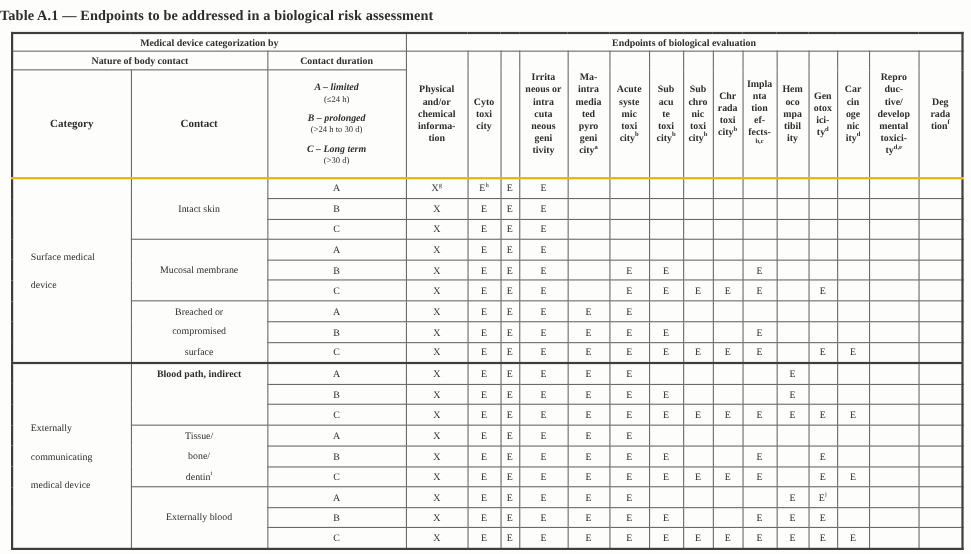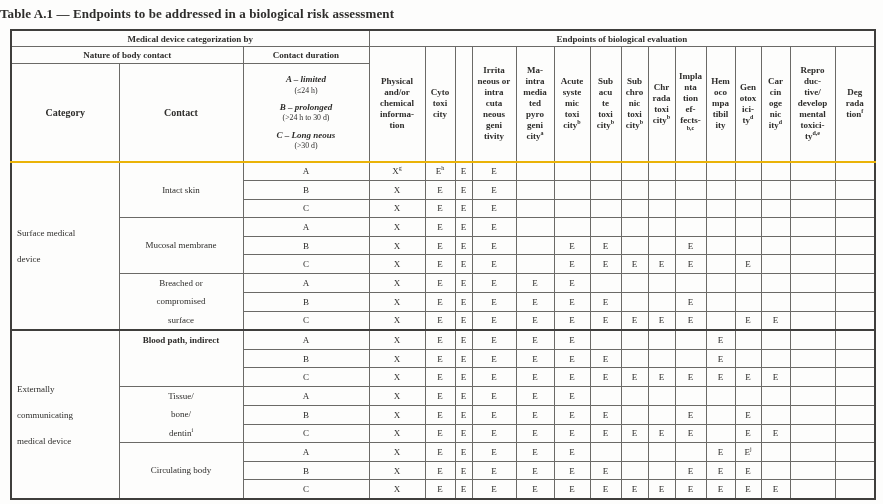--- a/index.html
+++ b/index.html
@@ -42,21 +42,21 @@
     padding:1px 0;
   }
   .col-head { font-size:10px; font-weight:bold; }
   .dur-detail { font-size:8.5px; font-weight:normal; }
   .dur-detail .main { font-weight:bold; font-size:9px; line-height:1.25;font-style:italic; }
   .dur-detail .sub { font-weight:normal; font-size:7.8px; line-height:1.2; margin-bottom:7px; }
   .dur-detail .sub:last-child { margin-bottom:0;text-align:center; }
   tbody td { height:17.6px; font-size:9px; }
   .cat-cell {
     text-align:left;
-    padding-left:5px;
+    padding-left:16px;
     line-height:26px;
     font-size:9px;
   }
   .contact-cell { line-height:18.4px; font-size:9px; }
   .contact-cell.top { vertical-align:top;font-weight:bold; }
   .dur-cell, .mark-cell { font-size:9px; }
   .group-start { border-top:2px solid #3f3e3c; }
   sup { font-size:6px; line-height:0; }
 </style>
 </head>
@@ -195,21 +195,21 @@
         </th>
       </tr>
     <tr style="height:98px;">
       <th class="col-head">Category</th>
       <th class="col-head">Contact</th>
       <th class="dur-detail" id="duration-detail-cell">
           <div class="main">A – limited</div>
           <div class="sub">(≤24 h)</div>
           <div class="main">B – prolonged</div>
           <div class="sub">(&gt;24 h to 30 d)</div>
-          <div class="main">C – Long neous</div>
+          <div class="main">C – Long term</div>
           <div class="sub">(&gt;30 d)</div>
         </th>
     </tr>
   </thead>
   <tbody id="table-body">
       <tr>
         <td rowspan="9" class="cat-cell">
           <div>Surface medical</div>
           <div>device</div>
         </td>
@@ -501,21 +501,21 @@
         <td class="mark-cell">E</td>
         <td class="mark-cell">E</td>
         <td class="mark-cell"></td>
         <td class="mark-cell">E</td>
         <td class="mark-cell">E</td>
         <td class="mark-cell"></td>
         <td class="mark-cell"></td>
       </tr>
       <tr>
         <td rowspan="3" class="contact-cell">
-          <div>Circulating body</div>
+          <div>Externally blood</div>
         </td>
         <td class="dur-cell">A</td>
         <td class="mark-cell">X</td>
         <td class="mark-cell">E</td>
         <td class="mark-cell">E</td>
         <td class="mark-cell">E</td>
         <td class="mark-cell">E</td>
         <td class="mark-cell">E</td>
         <td class="mark-cell"></td>
         <td class="mark-cell"></td>

